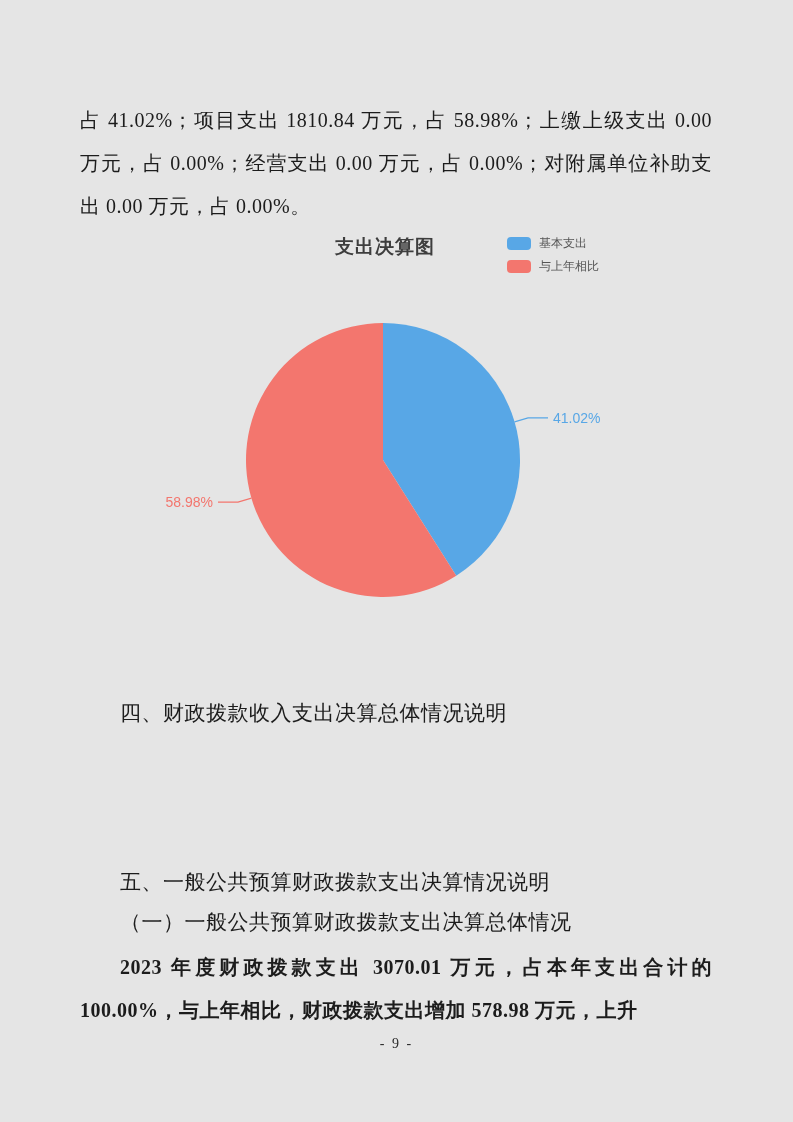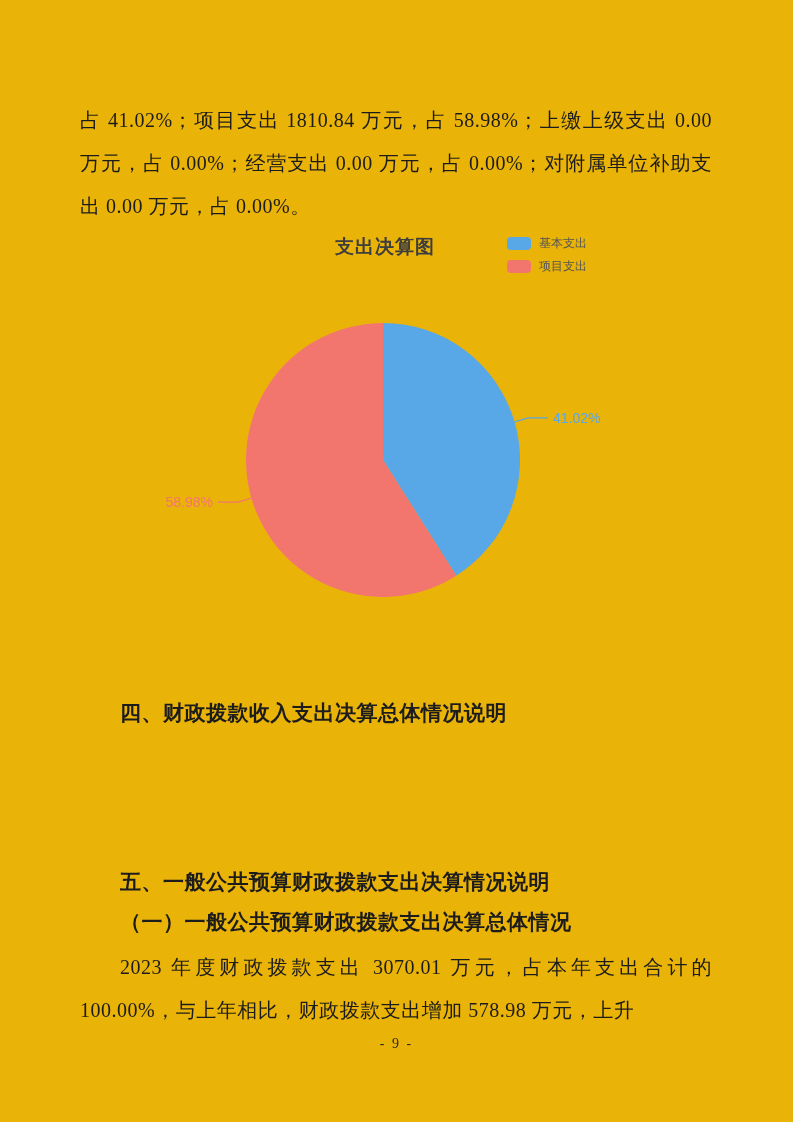--- a/index.html
+++ b/index.html
@@ -4,21 +4,21 @@
 <style>
   html, body {
     margin: 0;
     padding: 0;
     background: #ffffff;
   }
   .page {
     position: relative;
     width: 793px;
     height: 1122px;
-    background: #eab308;
+    background: #e5e5e5;
     overflow: hidden;
     font-family: "Liberation Serif", "DejaVu Serif", serif;
     color: #1c1c1c;
   }
   .para {
     position: absolute;
     left: 80px;
     width: 632px;
     font-size: 20px;
     line-height: 43px;
@@ -26,30 +26,30 @@
     text-justify: inter-ideograph;
     letter-spacing: 0.5px;
   }
   .para.indent { text-indent: 40px; }
   .heading {
     position: absolute;
     left: 80px;
     width: 632px;
     font-size: 21px;
     line-height: 43px;
-    font-weight: 700;
+    font-weight: 400;
     text-indent: 40px;
     letter-spacing: 0.5px;
   }
   .para-top   { top: 99px; }
   .heading4   { top: 692px; }
   .para4      { top: 734px; }
   .heading5   { top: 861px; }
   .heading5-1 { top: 901px; }
-  .para5      { top: 946px; }
+  .para5      { top: 946px; font-weight: bold; }
 
   
   .chart-title {
     position: absolute;
     left: 335px;
     top: 234px;
     font-family: Liberation Mono, monospace;
     font-size: 19px;
     font-weight: 700;
     color: #3d3d3d;
@@ -110,21 +110,21 @@
 
   <div class="chart-title">支出决算图</div>
 
   <div class="legend">
     <div class="legend-item">
       <span class="legend-swatch" style="background: rgb(88, 167, 230);"></span>
       <span class="legend-label">基本支出</span>
     </div>
     <div class="legend-item">
       <span class="legend-swatch" style="background: rgb(243, 118, 110);"></span>
-      <span class="legend-label">项目支出</span>
+      <span class="legend-label">与上年相比</span>
     </div>
   </div>
 
   <svg class="pie-svg" id="pie-svg" viewBox="0 0 793 400">
       <path d="M 383 232 L 383.00 95.00 A 137 137 0 0 1 456.26 347.77 Z" fill="#58A7E6"></path>
       <polyline points="514.58,193.86 528.03,189.96 548.03,189.96" fill="none" stroke="#58A7E6" stroke-width="1.2"></polyline>
       <text x="553.03" y="194.96" text-anchor="start" fill="#58A7E6" class="pie-label">41.02%</text>
       <path d="M 383 232 L 456.26 347.77 A 137 137 0 1 1 383.00 95.00 Z" fill="#F3766E"></path>
       <polyline points="251.42,270.14 237.97,274.04 217.97,274.04" fill="none" stroke="#F3766E" stroke-width="1.2"></polyline>
       <text x="212.97" y="279.04" text-anchor="end" fill="#F3766E" class="pie-label">58.98%</text>

